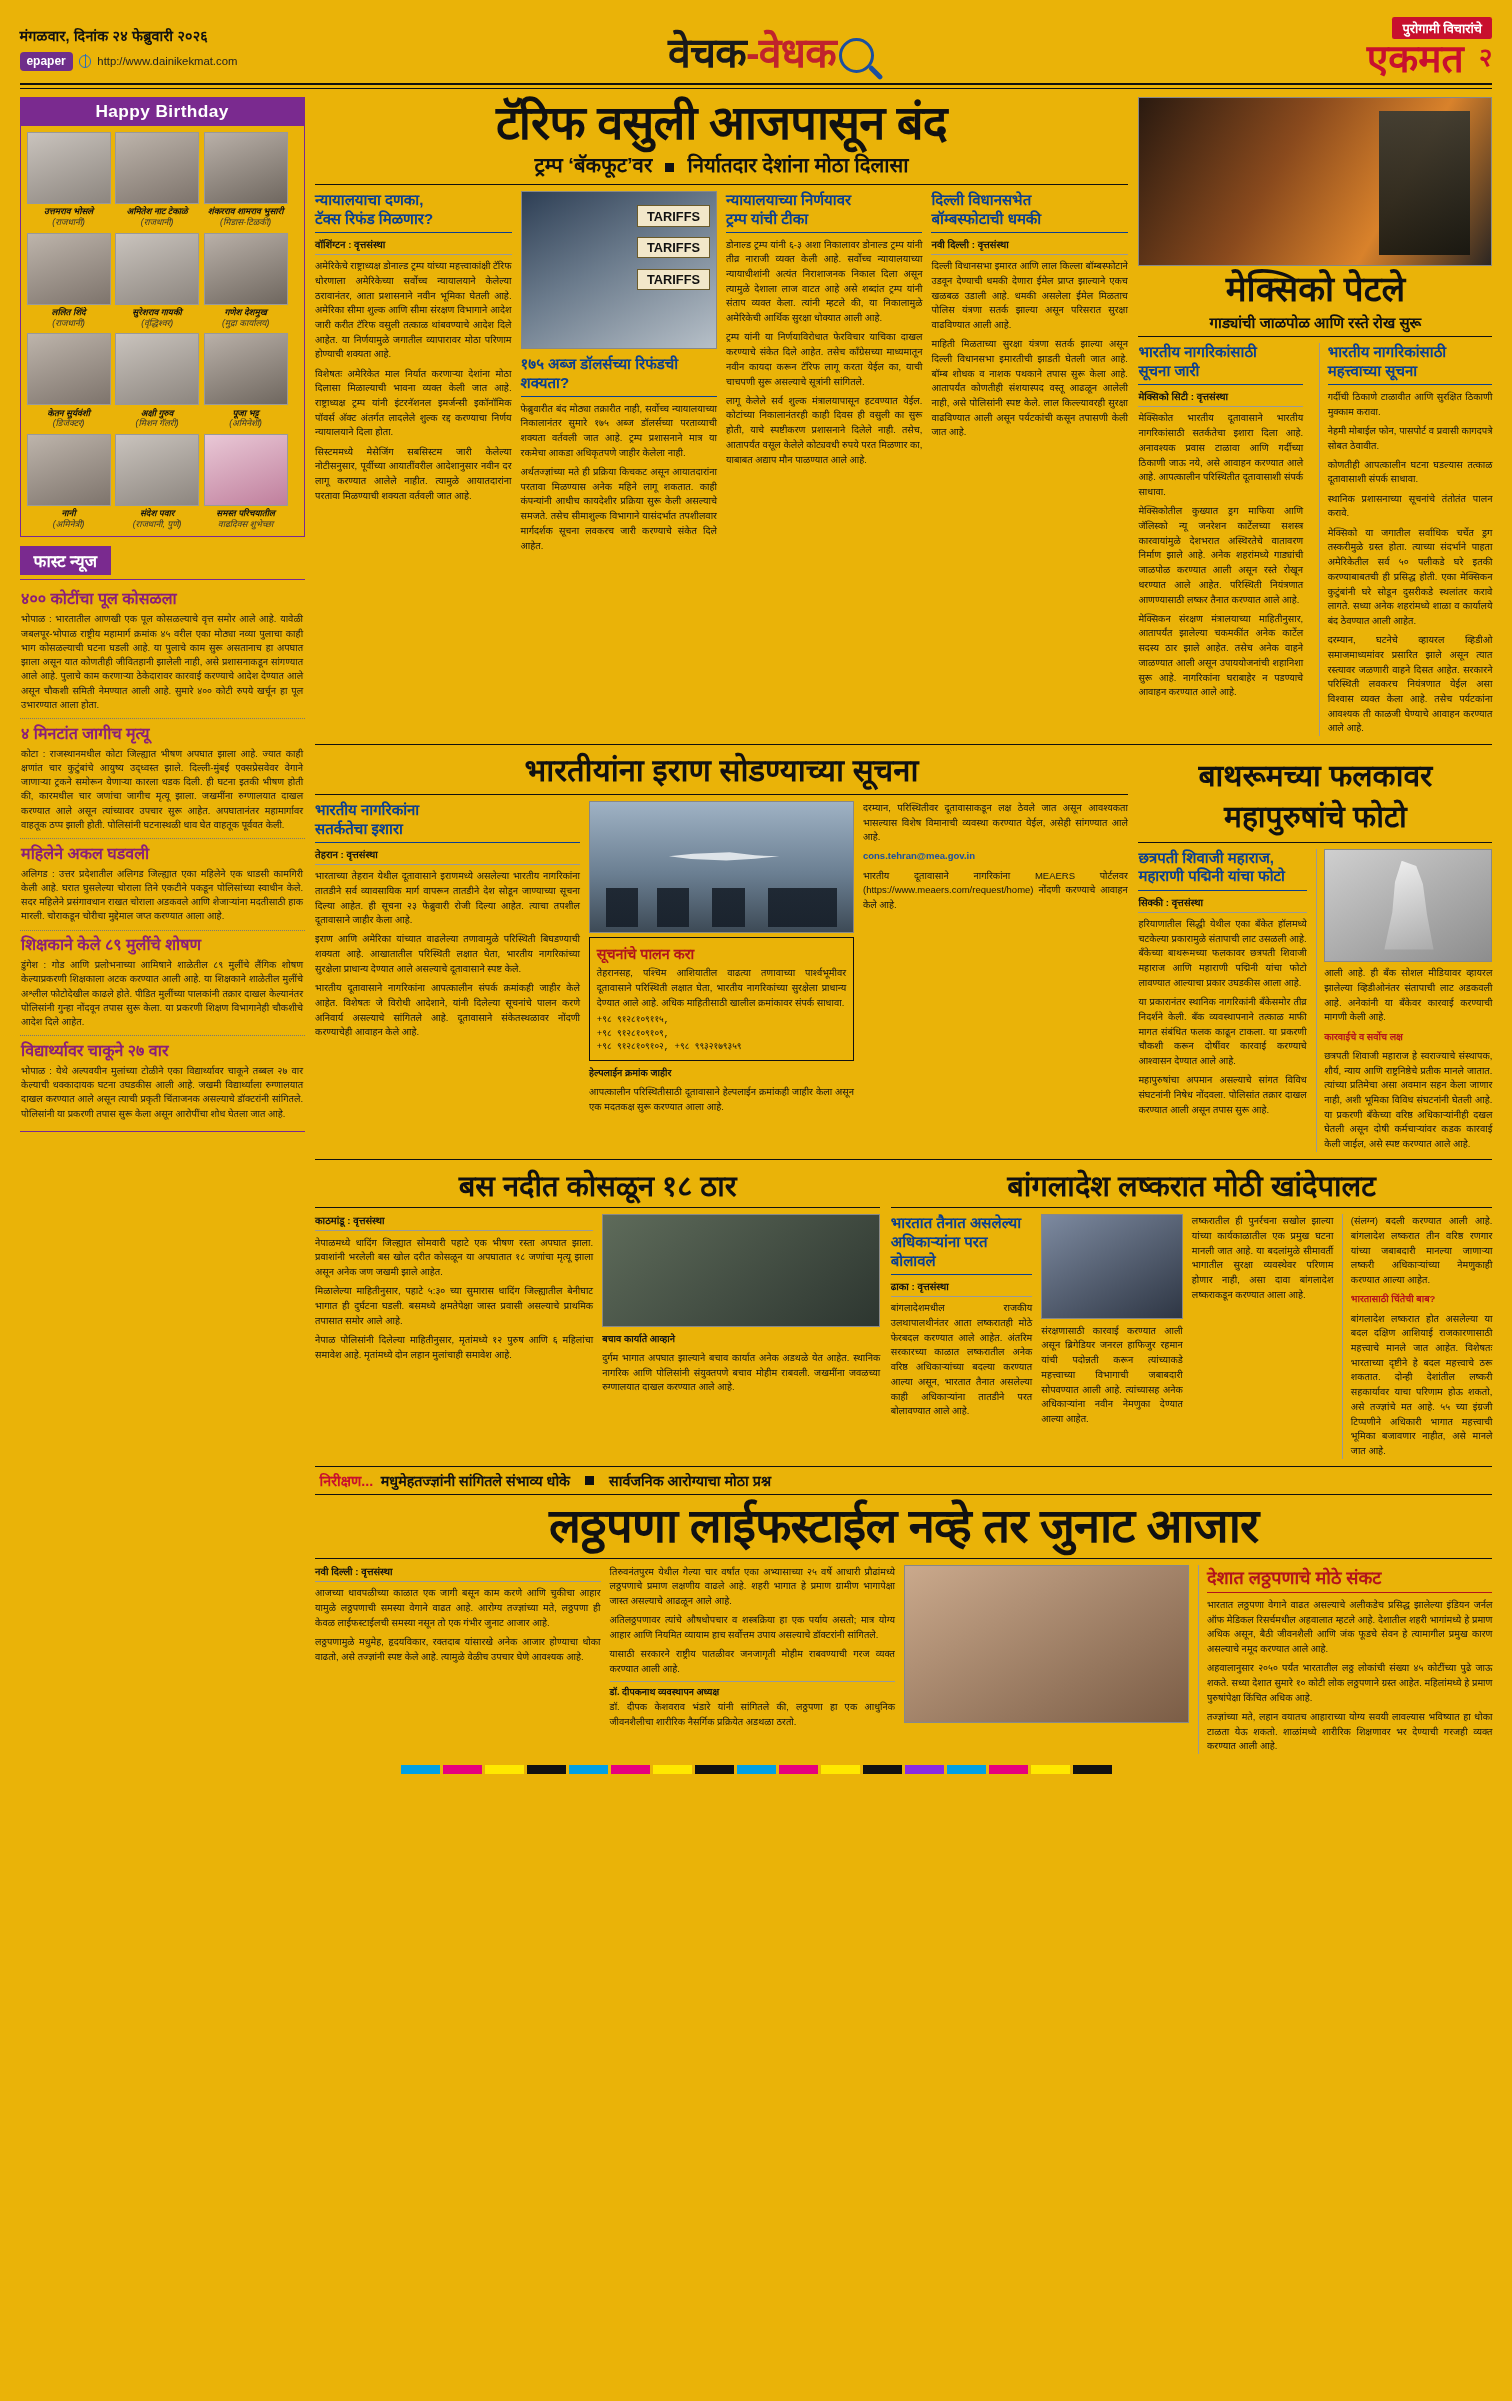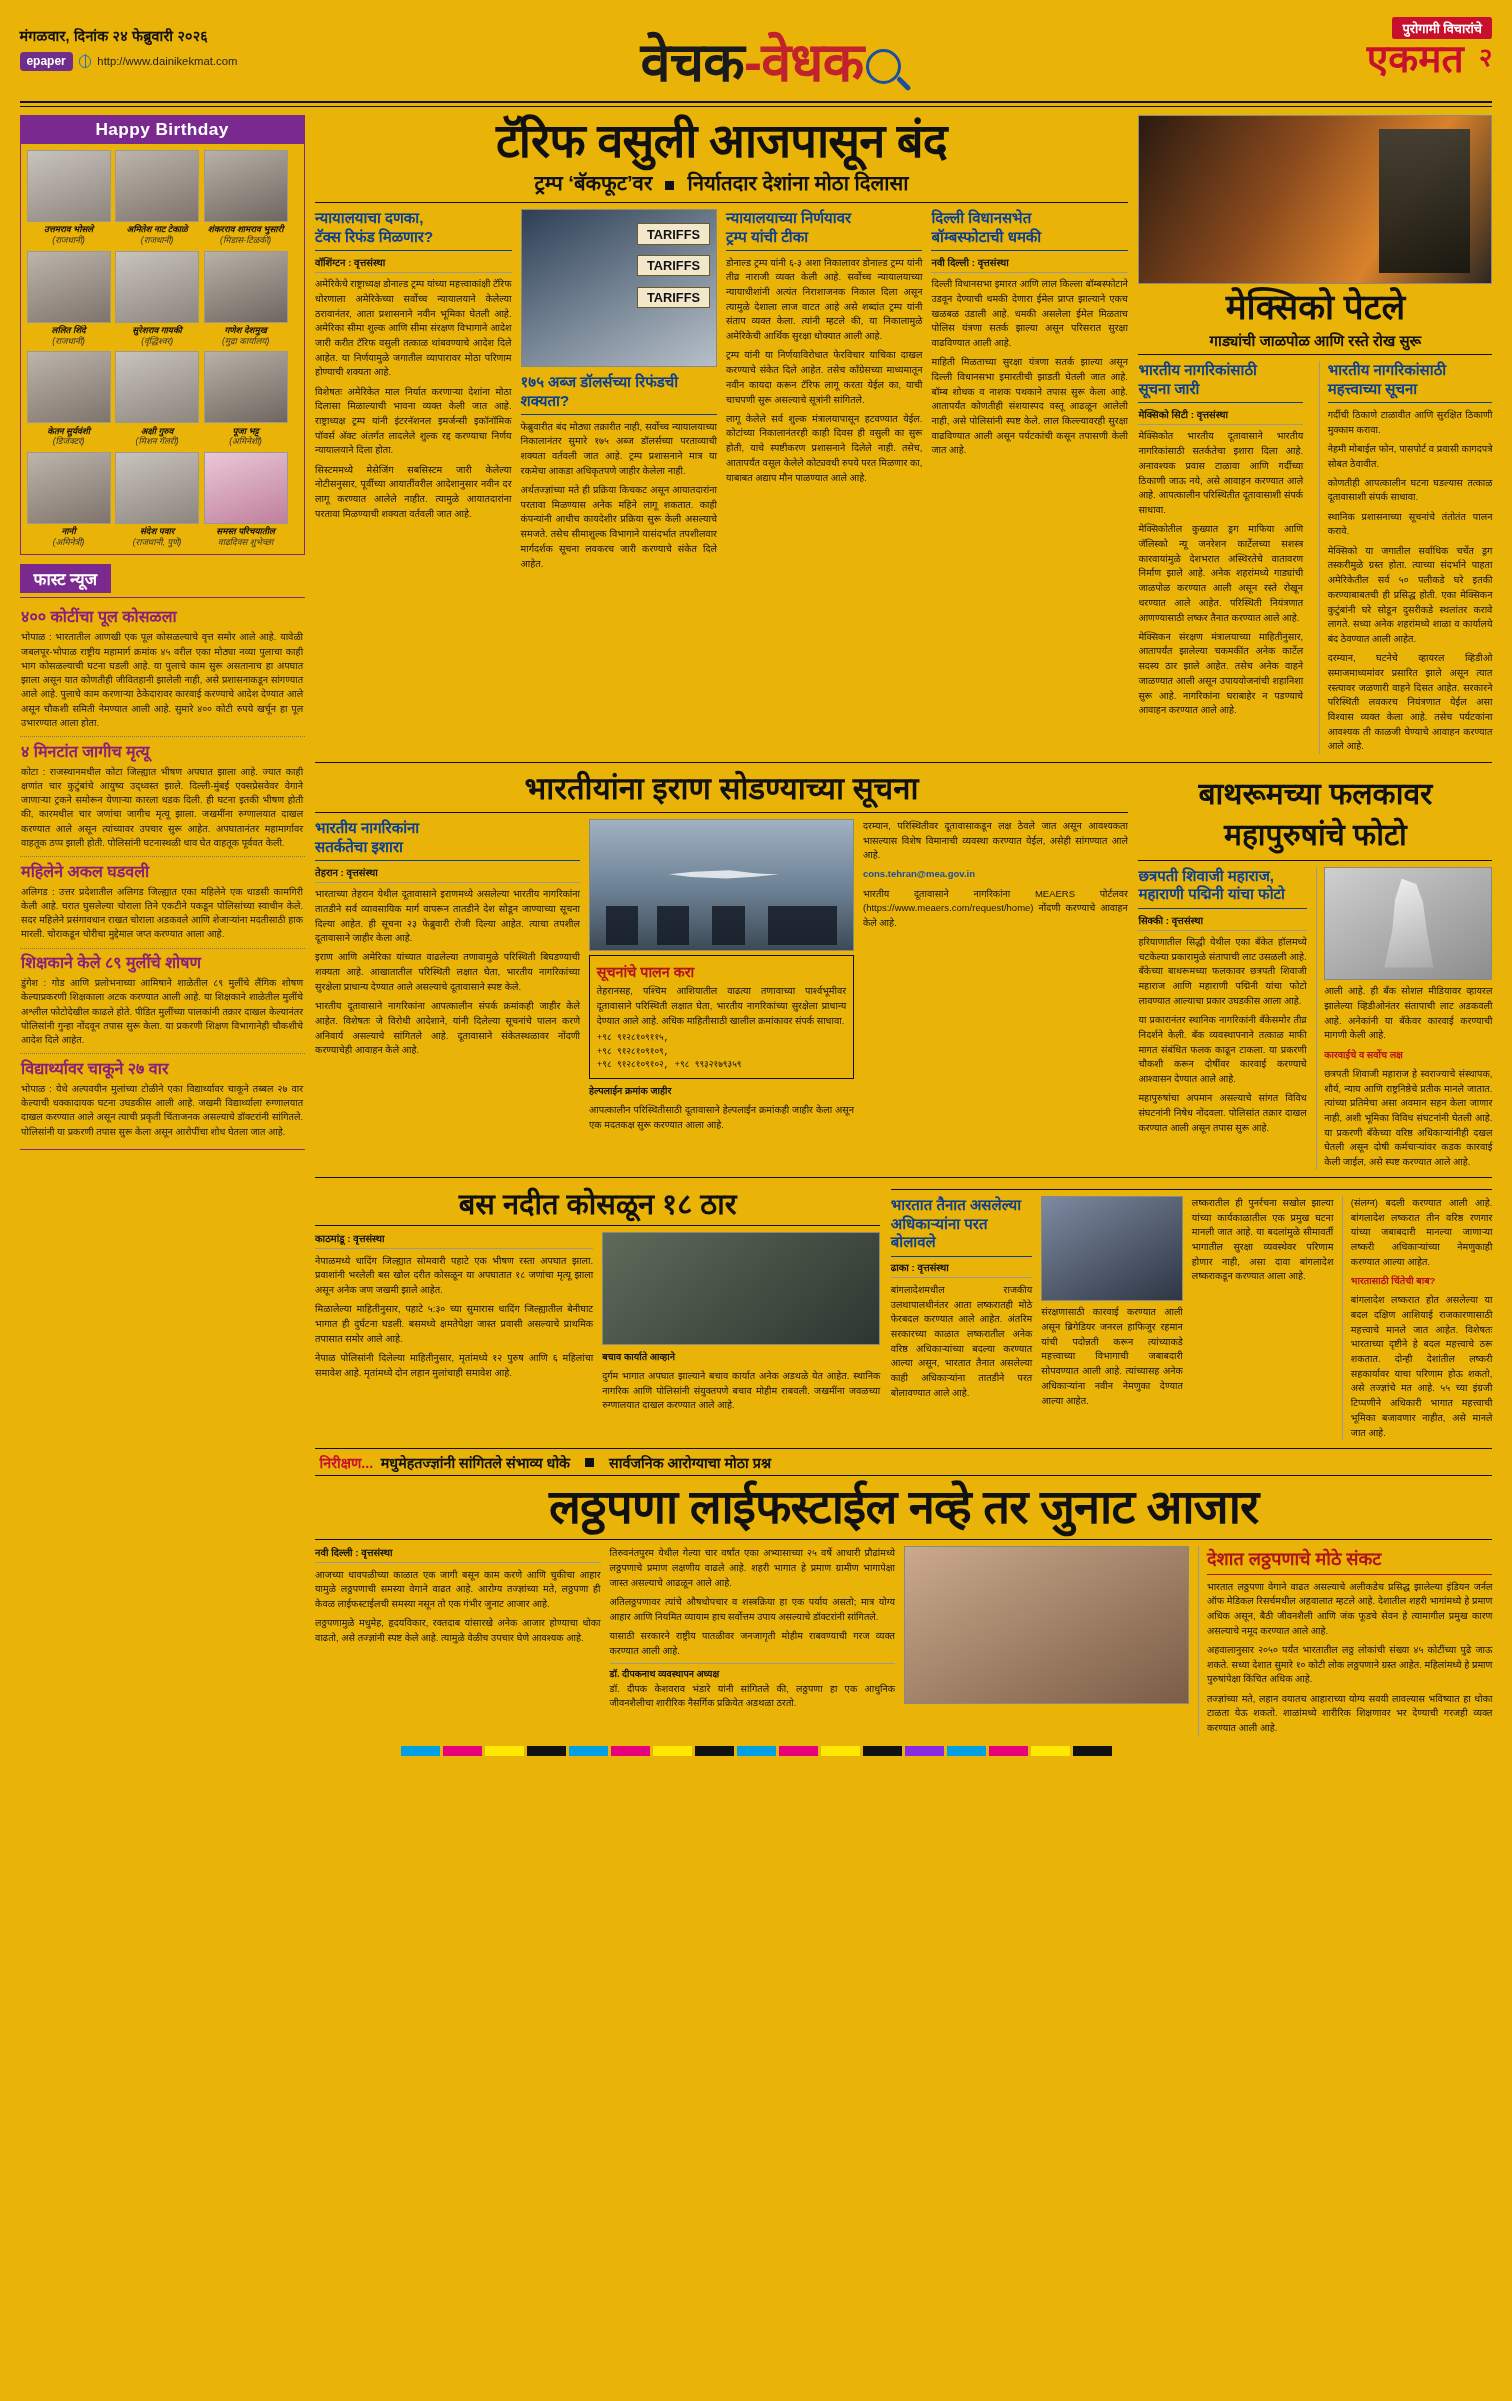--- a/index.html
+++ b/index.html
@@ -29,21 +29,21 @@
     background:#6f2e8b; color:#fff; font-size:12px; font-weight:bold;
     padding:2.3px 6.8px; border-radius:4px;
   }
   .mh-url { font-size:11.3px; color:#222; }
   .globe {
     width:12.8px;height:12.8px;border-radius:50%;border:1.5px solid #2b6fba;display:inline-block;
     position:relative; vertical-align:middle;
   }
   .globe:after{content:"";position:absolute;left:50%;top:-1.5px;width:0.8px;height:12.8px;background:#2b6fba;}
   .mh-center { flex:1; text-align:center; padding-top:6px; position:relative;}
-  .mh-title { font-size:54px; font-weight:bold; color:#1a1a1a; letter-spacing:-0.8px; }
+  .mh-title { font-size:41px; font-weight:bold; color:#1a1a1a; letter-spacing:-0.8px; }
   .mh-title .red { color:#c0232c; }
   .magnifier {
     display:inline-block; width:35px;height:35px;border:3.8px solid #1b4fa0;border-radius:50%;
     position:relative; vertical-align:middle; margin-left:3px;
   }
   .magnifier:after{content:"";position:absolute;width:5.3px;height:16.6px;background:#1b4fa0;
     transform:rotate(-45deg); right:-7.5px; bottom:-10.5px; border-radius:2.3px;}
   .mh-right { width:324px; text-align:right; }
   .mh-slogan {
     background:#c8102e; color:#fff; font-size:12.8px; font-weight:bold; display:inline-block;
@@ -495,20 +495,21 @@
             </div>
             <div style="flex:1">
               <div class="photo bus" style="height:113px"></div>
               <div class="para" style="margin-top:4.5px;font-weight:bold">बचाव कार्याते आव्हाने</div>
               <div class="para">दुर्गम भागात अपघात झाल्याने बचाव कार्यात अनेक अडथळे येत आहेत. स्थानिक नागरिक आणि पोलिसांनी संयुक्तपणे बचाव मोहीम राबवली. जखमींना जवळच्या रुग्णालयात दाखल करण्यात आले आहे.</div>
             </div>
           </div>
         </div>
 
         <div style="flex:1">
+          <div class="midhead small">बांगलादेश लष्करात मोठी खांदेपालट</div>
           <div class="rule2"></div>
           <div class="cols3">
             <div class="story-col">
               <div class="kicker" style="white-space:pre-line">भारतात तैनात असलेल्या
 अधिकार्‍यांना परत बोलावले</div>
               <div class="dateline">ढाका : वृत्तसंस्था</div>
               <div class="para">बांगलादेशमधील राजकीय उलथापालथीनंतर आता लष्करातही मोठे फेरबदल करण्यात आले आहेत. अंतरिम सरकारच्या काळात लष्करातील अनेक वरिष्ठ अधिकार्‍यांच्या बदल्या करण्यात आल्या असून, भारतात तैनात असलेल्या काही अधिकार्‍यांना तातडीने परत बोलावण्यात आले आहे.</div>
             </div>
             <div class="story-col">
               <div class="photo speaker" style="height:105px"></div>

